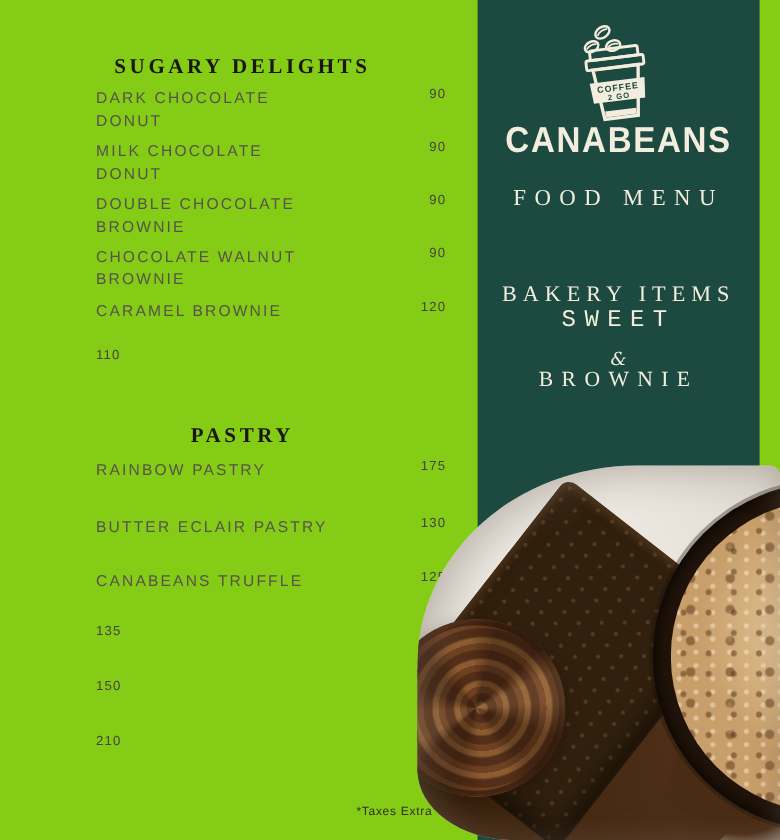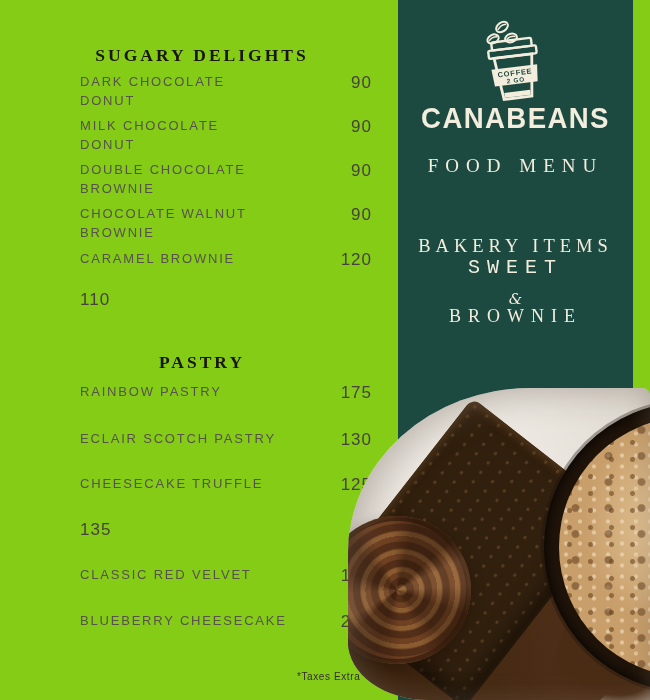--- a/index.html
+++ b/index.html
@@ -7,21 +7,21 @@
           font-family:"Liberation Sans",sans-serif;padding-left:43px;}
 
   
   .sec-title{position:absolute;left:32px;width:340px;text-align:center;
              font-family:"Liberation Serif","DejaVu Serif",serif;font-weight:700;
              font-size:17.5px;letter-spacing:3px;color:#19150f;white-space:nowrap;}
   .row{position:absolute;left:32px;width:292px;display:flex;
        justify-content:space-between;align-items:flex-start;margin-left:48px;}
   .nm{font-size:13px;line-height:19px;letter-spacing:1.8px;color:#57524a;
       white-space:pre-line;max-width:240px;}
-  .pr{font-size:17px;letter-spacing:1px;color:#47433b;padding-top:1px;text-align:right;}
+  .pr{font-size:11px;letter-spacing:1px;color:#47433b;padding-top:1px;text-align:right;}
   .taxes{position:absolute;left:297px;top:671px;font-size:10px;letter-spacing:.6px;color:#332e27;}
 
   
   .panel{position:absolute;left:398px;top:0;width:235px;height:700px;background:#1d4a40;}
   .panel .ctr{position:absolute;left:0;width:100%;text-align:center;color:#f3edde;}
   .brand-name{top:101px;font-weight:700;font-size:30px;letter-spacing:1.5px;
               transform:scaleX(.92);white-space:nowrap;}
   .menu-type{top:155px;font-family:"Liberation Serif",serif;font-size:19px;letter-spacing:7px;}
   .category{top:236px;font-family:"Liberation Serif",serif;font-size:18.5px;letter-spacing:5px;white-space:nowrap;}
   .sweet{top:256px;font-family:Liberation Mono, monospace;font-size:20px;letter-spacing:7px;}
@@ -100,36 +100,34 @@
       <span class="pr">110</span>
     </div>
 
     <h2 class="sec-title" style="top:337px">PASTRY</h2>
 
     <div class="row" style="top:382px">
       <span class="nm">RAINBOW PASTRY</span>
       <span class="pr">175</span>
     </div>
     <div class="row" style="top:429px">
-      <span class="nm">ECLAIR SCOTCH PASTRY</span>
+      <span class="nm">BUTTER ECLAIR PASTRY</span>
       <span class="pr">130</span>
     </div>
     <div class="row" style="top:474px">
-      <span class="nm">CHEESECAKE TRUFFLE</span>
+      <span class="nm">CANABEANS TRUFFLE</span>
       <span class="pr">125</span>
     </div>
     <div class="row" style="top:519px">
       <span class="pr">135</span>
     </div>
     <div class="row" style="top:565px">
-      <span class="nm">CLASSIC RED VELVET</span>
       <span class="pr">150</span>
     </div>
     <div class="row" style="top:611px">
-      <span class="nm">BLUEBERRY CHEESECAKE</span>
       <span class="pr">210</span>
     </div>
 
     <div class="taxes">*Taxes Extra</div>
   </section>
 
   <section class="panel">
     <svg class="logo" width="94" height="92" viewBox="0 0 94 92">
       <g fill="none" stroke="#f3edde" stroke-width="2">
         <g transform="translate(33,17) rotate(-35)">

